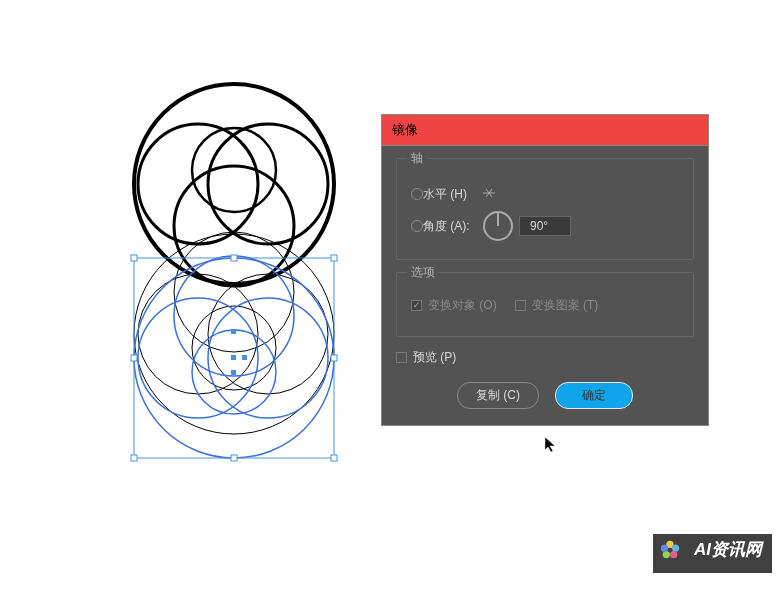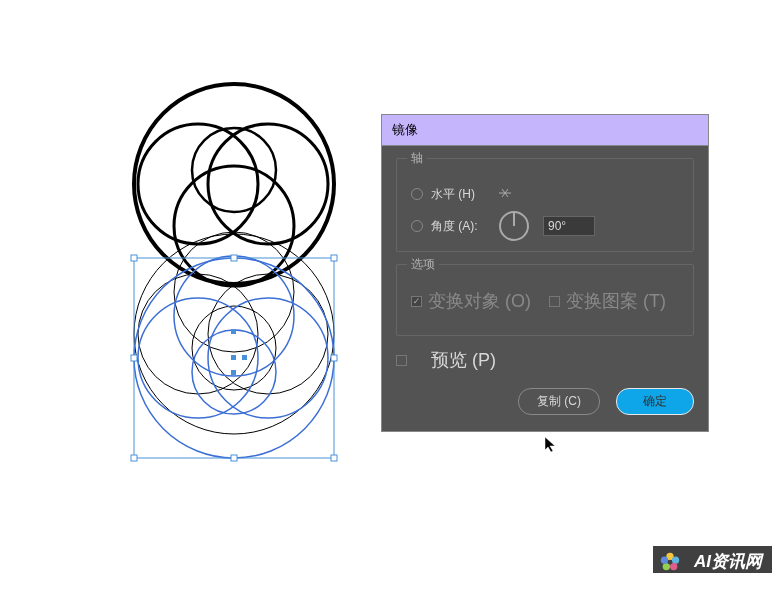--- a/index.html
+++ b/index.html
@@ -25,21 +25,21 @@
       position: absolute;
       left: 381px;
       top: 114px;
       width: 328px;
       background: #535353;
       color: #c0c0c0;
       border: 1px solid #888;
     }
     
     .dialog-title {
-      background: #c4b5fd;
+      background: #ef4444;
       color: #000;
       padding: 6px 10px;
       font-size: 13px;
       border-bottom: 1px solid #888;
     }
     
     .dialog-body {
       padding: 12px 14px 16px 14px;
     }
     
@@ -56,26 +56,26 @@
       top: -9px;
       left: 10px;
       background: #535353;
       padding: 0 4px;
       color: #b0b0b0;
     }
     
     .radio-row {
       display: flex;
       align-items: center;
-      gap: 8px;
+      gap: 0;
       margin-bottom: 10px;
       height: 22px;
     }
     
-    .radio-row:last-child { margin-bottom: 0; }
+    .radio-row:last-child { margin-bottom: 8px; }
     
     .radio {
       width: 12px;
       height: 12px;
       border-radius: 50%;
       border: 1px solid #888;
       display: inline-flex;
       align-items: center;
       justify-content: center;
       flex-shrink: 0;
@@ -126,21 +126,21 @@
       top: 0;
       transform: translateX(-50%);
     }
     
     .angle-input {
       width: 52px;
       height: 20px;
       background: #3a3a3a;
       border: 1px solid #666;
       color: #d8d8d8;
-      padding: 2px 4px;
+      padding: 2px 10px;
       font-size: 12px;
       margin-left: 6px;
     }
     
     .checkbox-row {
       display: flex;
       align-items: center;
       gap: 6px;
       margin-bottom: 8px;
     }
@@ -157,43 +157,43 @@
       line-height: 1;
     }
     
     .checkbox.checked {
       background: #444;
       color: #aaa;
     }
     
     .checkbox-label {
       color: #888;
-      font-size: 18px;
+      font-size: 12px;
     }
     
     .checkbox-label.enabled {
       color: #d8d8d8;
     }
     
     .options-row {
       display: flex;
       gap: 18px;
     }
     
     .preview-row {
       display: flex;
       align-items: center;
-      gap: 24px;
+      gap: 6px;
       margin: 10px 0 16px 0;
     }
     
     .button-row {
       display: flex;
       gap: 16px;
-      justify-content: flex-end;
+      justify-content: center;
     }
     
     .btn {
       padding: 4px 18px;
       border-radius: 13px;
       border: 1px solid #888;
       background: transparent;
       color: #d8d8d8;
       font-size: 12px;
       cursor: pointer;
@@ -213,21 +213,21 @@
       top: 437px;
       pointer-events: none;
     }
     
     .watermark {
       position: absolute;
       right: 12px;
       bottom: 26px;
       background: #404040;
       color: #fff;
-      padding: 4px 10px 0 6px;
+      padding: 4px 10px 12px 6px;
       font-size: 17px;
       font-weight: bold;
       font-style: italic;
       display: flex;
       align-items: center;
       gap: 13px;
     }
     
     .watermark-icon {
       width: 22px;

